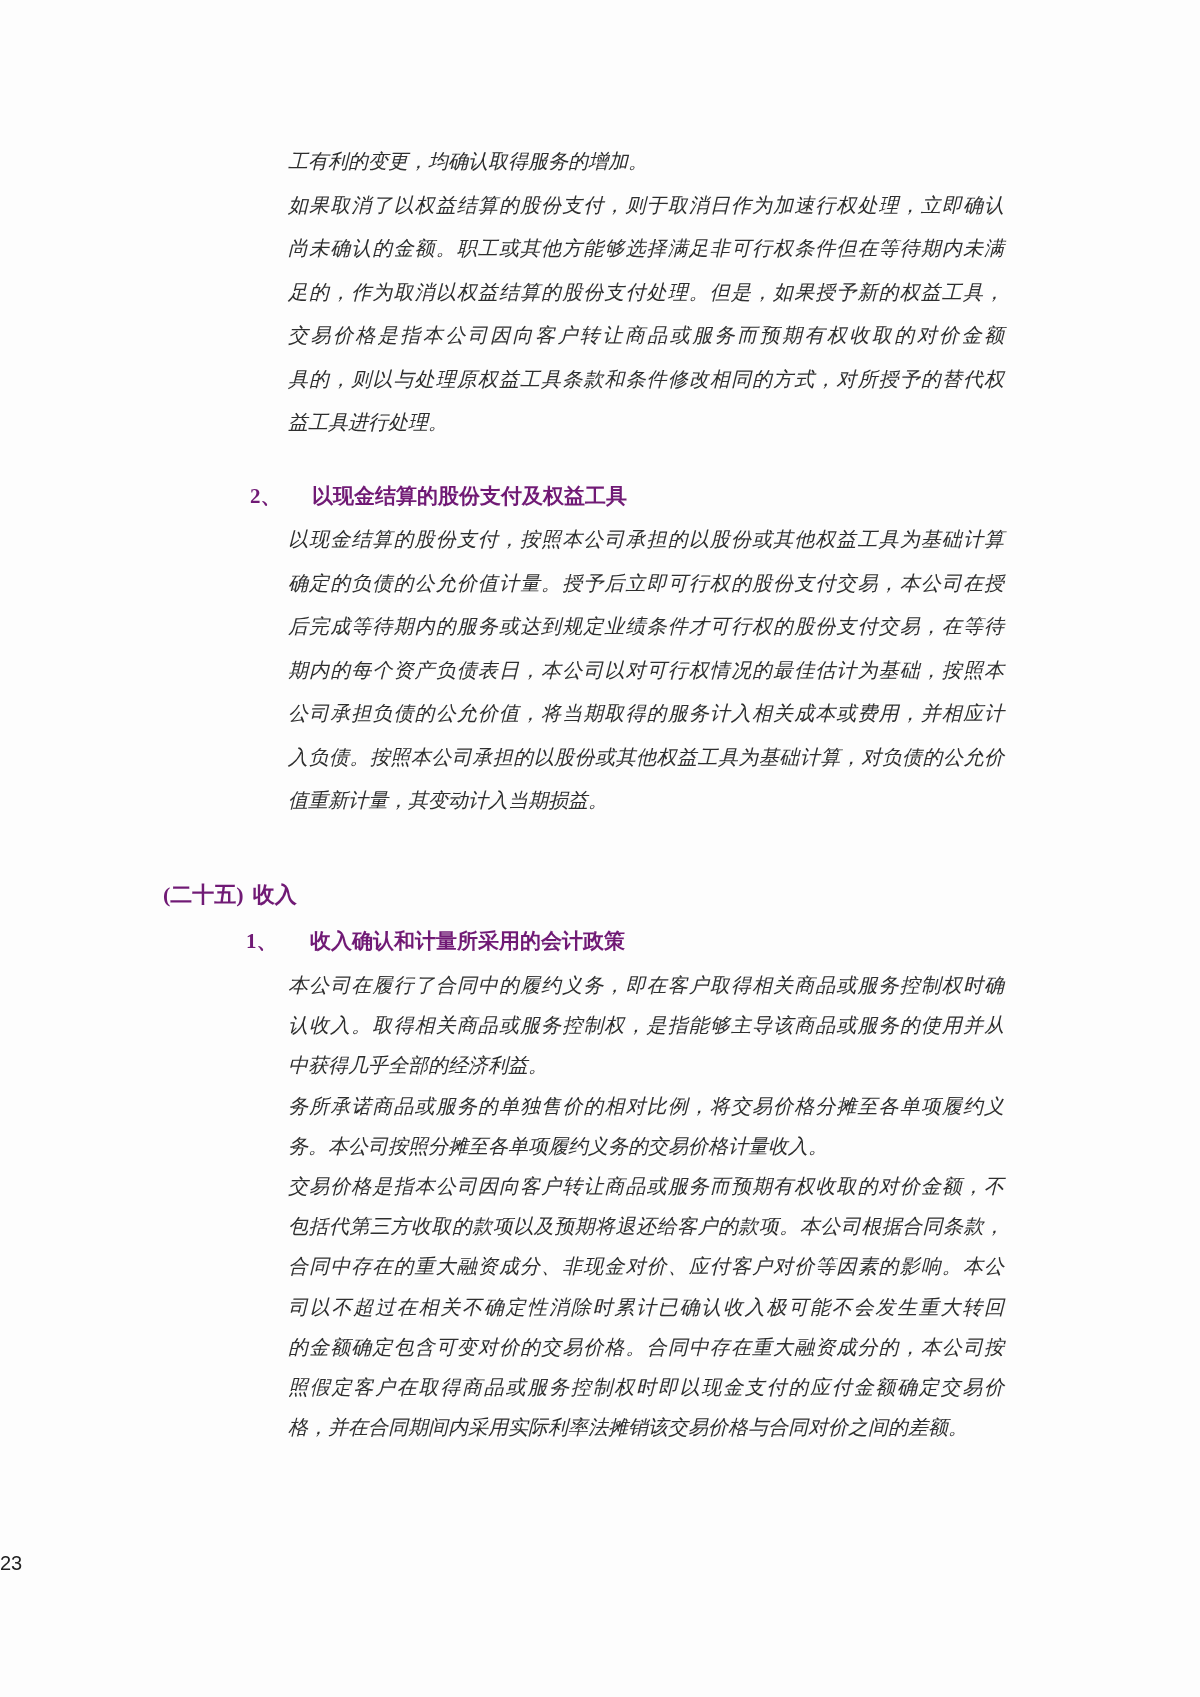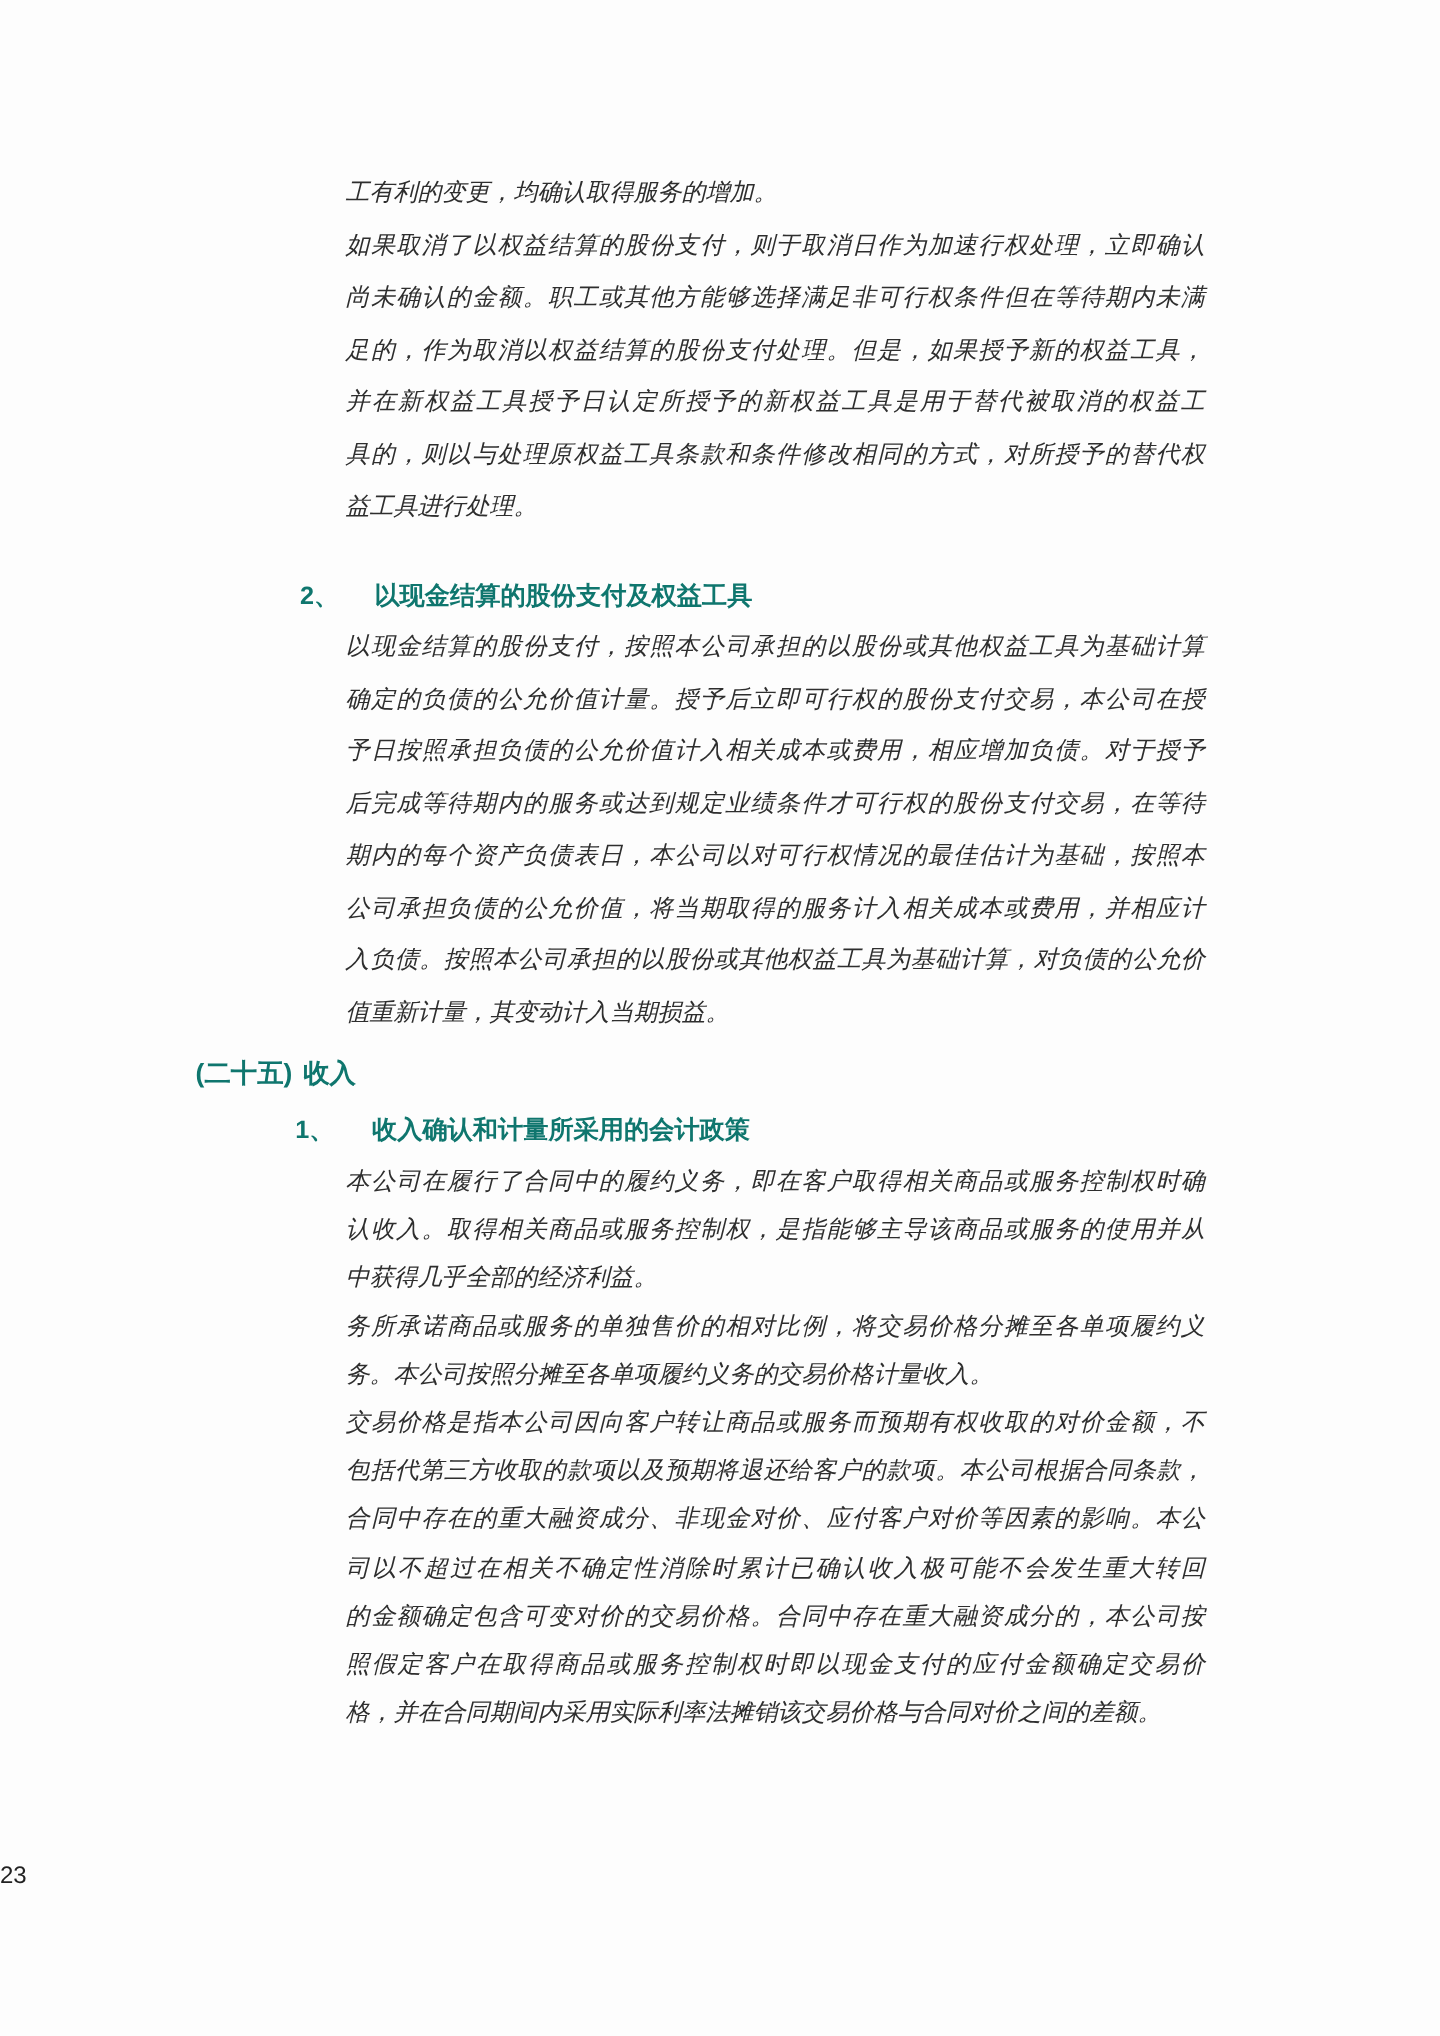--- a/index.html
+++ b/index.html
@@ -28,23 +28,23 @@
   .pitch-b { line-height: 40.2px; }
   .para { margin: 0; padding: 0; }
   .line {
     text-align: justify;
     text-align-last: justify;
     white-space: normal;
   }
   .para .line:last-child { text-align-last: left; }
   .heading {
     position: absolute;
-    font-family: Liberation Sans, sans-serif;
+    font-family: Liberation Serif, serif;
     font-weight: bold;
-    color: #0f766e;
+    color: #701a75;
     white-space: nowrap;
   }
   #heading-cash { left: 250px; top: 482px; font-size: 21px; }
   #heading-cash .h-num { display: inline-block; width: 62px; }
   #heading-revenue { left: 163px; top: 880px; font-size: 22px; }
   #heading-revenue .h-title { margin-left: 9px; }
   #heading-policy { left: 246px; top: 927px; font-size: 21px; }
   #heading-policy .h-num { display: inline-block; width: 64px; }
   #block-a { top: 140px; }
   #para-cash { top: 518px; }
@@ -65,35 +65,34 @@
 <div class="page">
 
   <div id="block-a" class="body-text pitch-a">
     <div class="para">
         <div class="line">工有利的变更，均确认取得服务的增加。</div>
       </div>
     <div class="para">
         <div class="line">如果取消了以权益结算的股份支付，则于取消日作为加速行权处理，立即确认</div>
         <div class="line">尚未确认的金额。职工或其他方能够选择满足非可行权条件但在等待期内未满</div>
         <div class="line">足的，作为取消以权益结算的股份支付处理。但是，如果授予新的权益工具，</div>
-        <div class="line">并在新权益工具授予日认定所授予的新权益工具是用于替代被取消的权益工</div>
+        <div class="line">交易价格是指本公司因向客户转让商品或服务而预期有权收取的对价金额</div>
         <div class="line">具的，则以与处理原权益工具条款和条件修改相同的方式，对所授予的替代权</div>
         <div class="line">益工具进行处理。</div>
       </div>
   </div>
 
   <div id="heading-cash" class="heading">
     <span class="h-num">2、</span><span class="h-title">以现金结算的股份支付及权益工具</span>
   </div>
 
   <div id="para-cash" class="body-text pitch-a">
     <div class="para">
         <div class="line">以现金结算的股份支付，按照本公司承担的以股份或其他权益工具为基础计算</div>
         <div class="line">确定的负债的公允价值计量。授予后立即可行权的股份支付交易，本公司在授</div>
-        <div class="line">予日按照承担负债的公允价值计入相关成本或费用，相应增加负债。对于授予</div>
         <div class="line">后完成等待期内的服务或达到规定业绩条件才可行权的股份支付交易，在等待</div>
         <div class="line">期内的每个资产负债表日，本公司以对可行权情况的最佳估计为基础，按照本</div>
         <div class="line">公司承担负债的公允价值，将当期取得的服务计入相关成本或费用，并相应计</div>
         <div class="line">入负债。按照本公司承担的以股份或其他权益工具为基础计算，对负债的公允价</div>
         <div class="line">值重新计量，其变动计入当期损益。</div>
       </div>
   </div>
 
   <div id="heading-revenue" class="heading">
     <span class="h-label">(二十五)</span><span class="h-title">收入</span>

